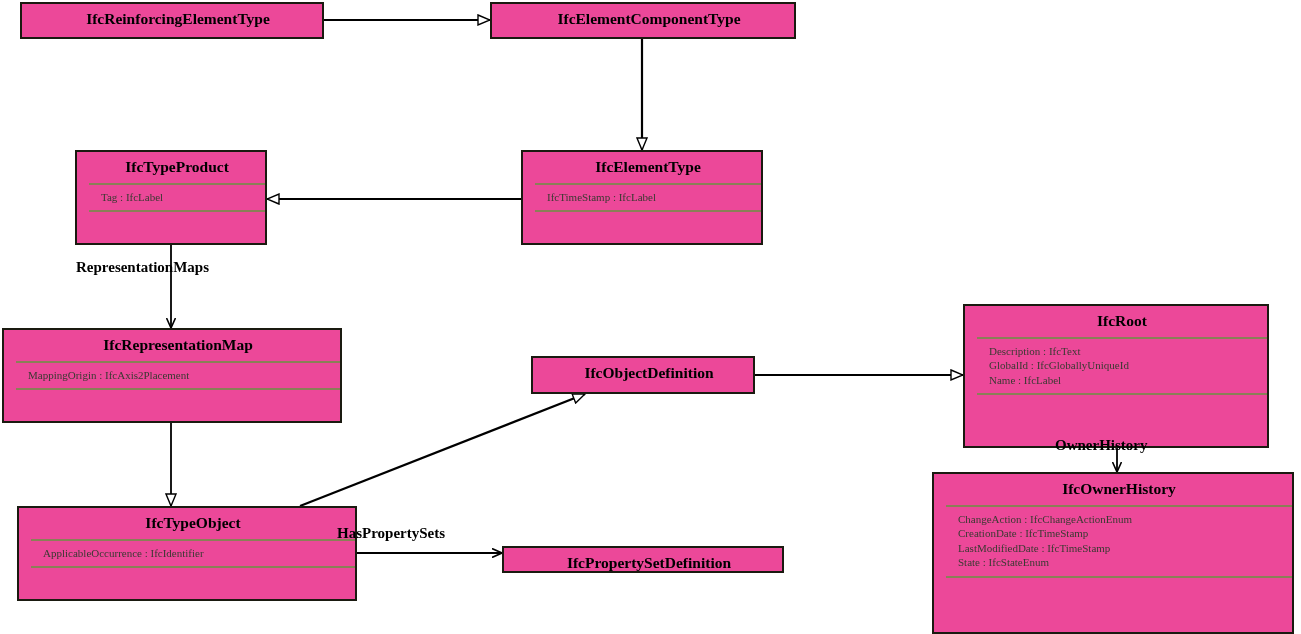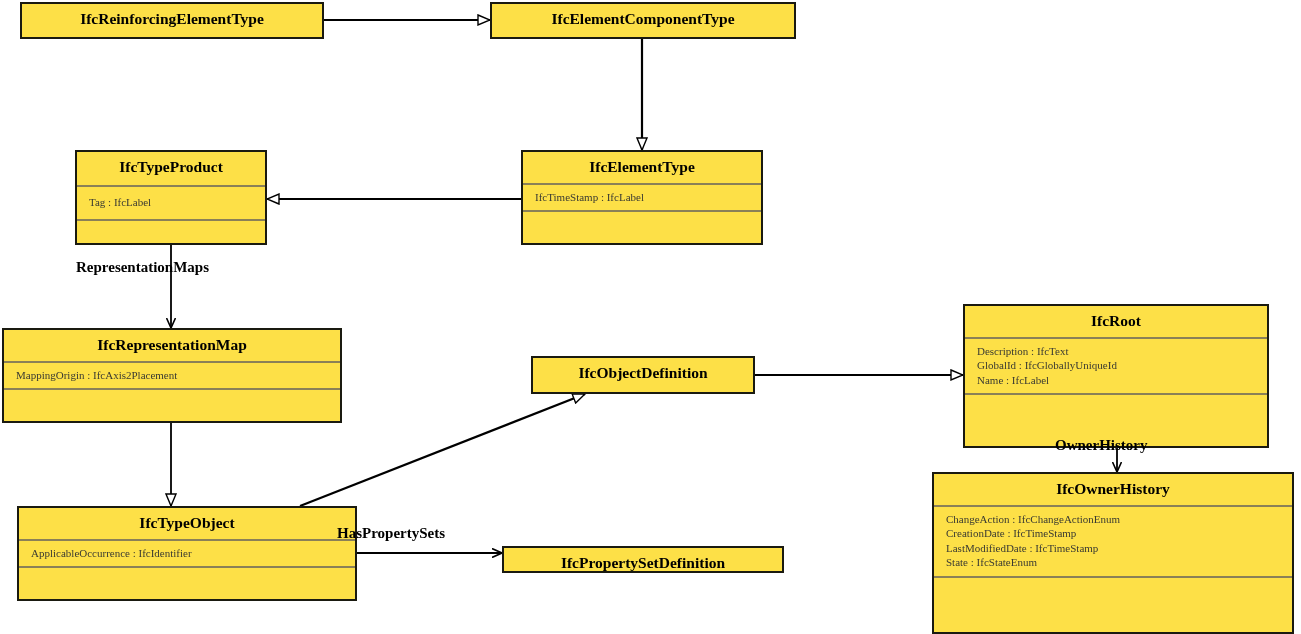--- a/index.html
+++ b/index.html
@@ -21,24 +21,25 @@
     position: absolute;
     left: 0;
     top: 0;
     width: 1301px;
     height: 634px;
     pointer-events: none;
   }
   .uml-class {
     position: absolute;
     box-sizing: border-box;
-    background: #fde047;
+    background: #ec4899;
     border: 2px solid #1a1a10;
     display: flex;
     flex-direction: column;
+    padding-left: 12px;
   }
   .uml-name {
     font-weight: bold;
     text-align: center;
     color: #000000;
     font-size: 15.5px;
     line-height: 1;
     padding: 7px 10px 8px 10px;
     white-space: nowrap;
   }
@@ -104,21 +105,21 @@
   </svg>
 
   <div class="uml-class" style="left:20px; top:2px; width:304px; height:37px;">
     <div class="uml-name">IfcReinforcingElementType</div>
   </div>
 
   <div class="uml-class" style="left:490px; top:2px; width:306px; height:37px;">
     <div class="uml-name">IfcElementComponentType</div>
   </div>
 
-  <div class="uml-class" style="left:75px; top:150px; width:192px; height:95px;justify-content:space-between;">
+  <div class="uml-class" style="left:75px; top:150px; width:192px; height:95px;">
     <div class="uml-name">IfcTypeProduct</div>
     <div class="uml-divider"></div>
     <div class="uml-attrs">
       <div class="uml-attr">Tag : IfcLabel</div>
     </div>
     <div class="uml-divider"></div>
     <div class="uml-empty"></div>
   </div>
 
   <div class="uml-class" style="left:521px; top:150px; width:242px; height:95px;">

